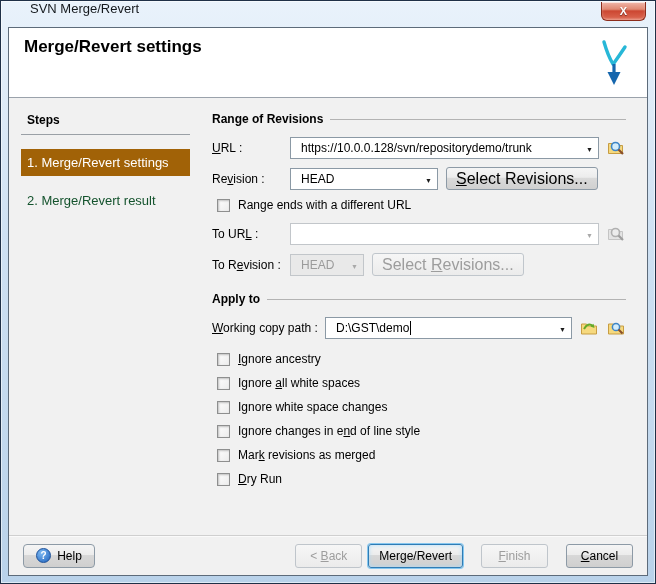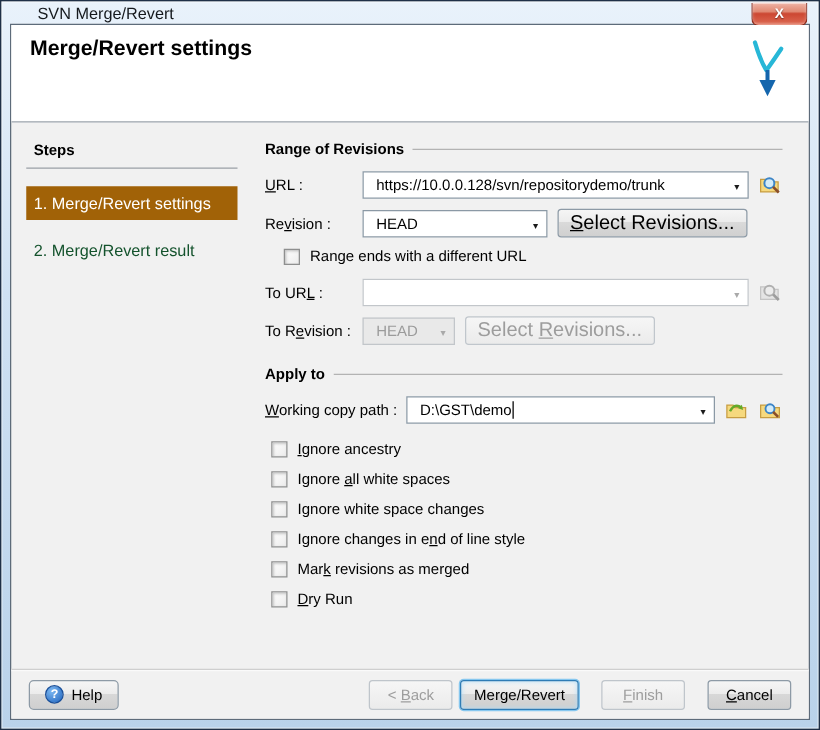--- a/index.html
+++ b/index.html
@@ -9,39 +9,39 @@
   .window {
     width:656px; height:584px;
     border:1px solid #1f3047;
     background:linear-gradient(180deg,#e9f2fb 0%,#cfe1f3 40%,#b9d2ea 100%);
     display:flex; flex-direction:column;
     position:relative;
     box-shadow:inset 0 0 0 1px rgba(255,255,255,.55);
   }
 
   
-  .titlebar { height:18px; display:flex; align-items:center; padding-left:29px; flex-shrink:0; }
+  .titlebar { height:26px; display:flex; align-items:flex-start; padding-left:29px; flex-shrink:0; }
   .title-text { font-size:13px; color:#15191d; }
   .close-btn {
     position:absolute; top:1px; right:9px; width:45px; height:19px;
     background:linear-gradient(#f0b5a8 0%,#e08973 40%,#cc4732 50%,#d8604a 85%,#e8907d 100%);
     border:1px solid #8c2c1c; border-top:none; border-radius:0 0 6px 6px;
     color:#fff; font-size:11px; font-weight:bold; line-height:18px; text-align:center;
     text-shadow:0 1px 1px rgba(0,0,0,.45);
     box-shadow:inset 0 1px 0 rgba(255,255,255,.6), inset 0 0 3px rgba(255,255,255,.3);
     cursor:default;
   }
 
   
   .dialog {
     flex:1; margin:0 7px 7px; border:1px solid #5d6b7a;
     background:#f1f1f1; display:flex; flex-direction:column; overflow:hidden;
   }
 
-  .header { background:#fff; border-bottom:1px solid #9aa2ab; height:78px; flex-shrink:0; padding:9px 0 0 15px; position:relative; }
+  .header { background:#fff; border-bottom:1px solid #9aa2ab; height:70px; flex-shrink:0; padding:9px 0 0 15px; position:relative; }
   .header-title { font-size:17px; font-weight:bold; color:#000; }
   .header-sub { font-size:12px; color:#111; margin:4px 0 0 19px; }
   .merge-icon { position:absolute; right:17px; top:11px; }
 
   .content { flex:1; display:flex; overflow:hidden; }
 
   
   .steps { width:197px; flex-shrink:0; padding:15px 16px 0 12px; }
   .steps-head { font-size:12px; font-weight:bold; color:#000; padding:0 0 7px 6px; border-bottom:1px solid #9aa0a6; margin-bottom:14px; }
   .step { font-size:13px; padding:6px 6px; margin-bottom:11px; color:#14532d; cursor:default; }
@@ -82,21 +82,21 @@
   }
   .push-btn.disabled { color:#9d9d9d; border-color:#c0c6cc; background:linear-gradient(#f6f6f6,#ebebeb); cursor:default; }
 
   .cbrow { display:flex; align-items:center; margin-bottom:10px; cursor:default; }
   .cb {
     width:13px; height:13px; flex-shrink:0; margin-right:8px;
     border:1px solid #8e8f8f; background:linear-gradient(135deg,#fefefe,#ececec);
     box-shadow:inset 1px 1px 2px rgba(110,110,110,.4);
   }
   .mo-list { margin-left:5px; margin-top:13px; }
-  .cb-single { margin:3px 0 11px 15px; }
+  .cb-single { margin:3px 0 11px 5px; }
 
   
   .footer {
     height:40px; flex-shrink:0; display:flex; align-items:center; padding:0 14px;
     border-top:1px solid #cfcfcf; box-shadow:inset 0 1px 0 #fafafa; background:#f1f1f1;
   }
   .btn {
     height:24px; min-width:67px; padding:0 10px; font-size:12px; font-family:inherit;
     background:linear-gradient(#f5f5f5 0%,#ececec 45%,#d8d8d8 46%,#cfcfcf 100%);
     border:1px solid #8d9aa6; border-radius:3px; color:#000; cursor:pointer;

